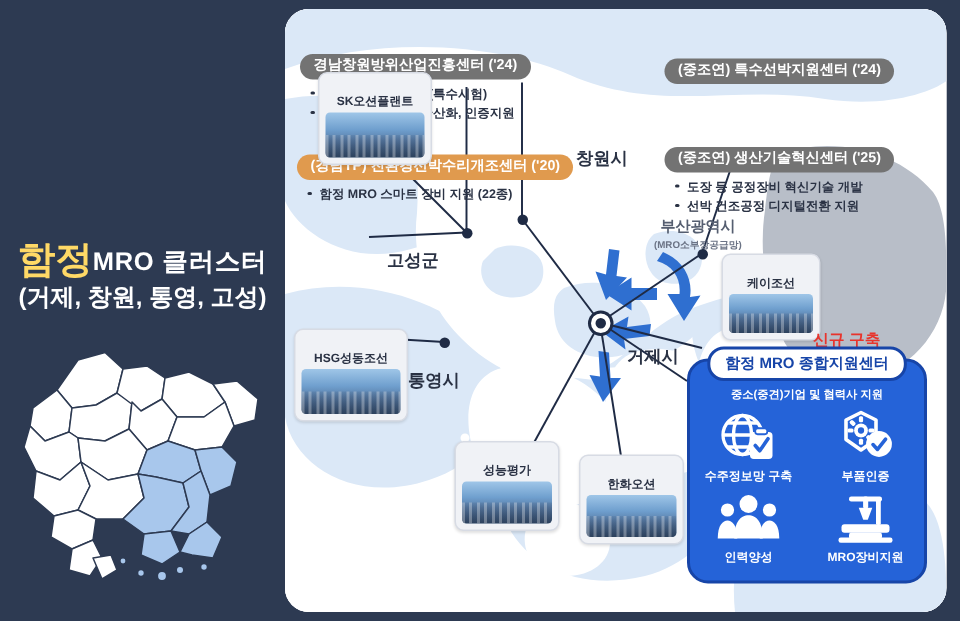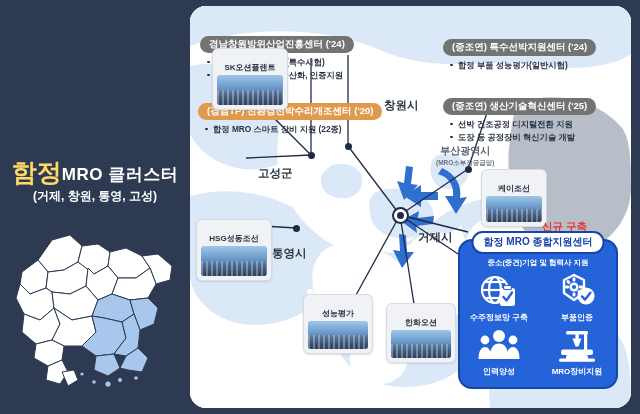--- a/index.html
+++ b/index.html
@@ -37,21 +37,21 @@
     font-size: 25px; font-weight: bold; color: #ffd966;
     vertical-align: -1px;
   }
   #brand-sub .rest {
     font-size: 17px; font-weight: bold; color: #ffffff;
     letter-spacing: .5px;
   }
   #brand-region {
     position: absolute; left: 0; top: 188px; width: 190px;
     text-align: center;
-    font-size: 12px; font-weight: bold; color: #ffffff;
+    font-size: 16px; font-weight: bold; color: #ffffff;
   }
   
   #brand-map {
     position: absolute; left: 8px; top: 222px;
     width: 176px; height: 180px;
   }
 
   
   #card {
     position: absolute; left: 190px; top: 6px;
@@ -318,30 +318,27 @@
 
     <div class="callout orange" id="callout-2">
       <span class="pill">(경남TP) 친환경선박수리개조센터 ('20)</span>
       <ul>
         <li>함정 MRO 스마트 장비 지원 (22종)</li>
       </ul>
     </div>
 
     <div class="callout green" id="callout-3">
       <span class="pill">(중조연) 특수선박지원센터 ('24)</span>
-      <ul>
-        <li>함정 부품 성능평가(일반시험)</li>
-      </ul>
     </div>
 
     <div class="callout green" id="callout-4">
       <span class="pill">(중조연) 생산기술혁신센터 ('25)</span>
       <ul>
+        <li>도장 등 공정장비 혁신기술 개발</li>
         <li>선박 건조공정 디지털전환 지원</li>
-        <li>도장 등 공정장비 혁신기술 개발</li>
       </ul>
     </div>
 
     <div class="city" style="left:194px; top:92px;">창원시</div>
     <div class="city" style="left:68px;  top:160px;">고성군</div>
     <div class="city" style="left:82px;  top:240px;">통영시</div>
     <div class="city" style="left:228px; top:224px;">거제시</div>
     <div class="city small" style="left:246px; top:138px; text-align:center;">
       <span>부산광역시</span>
       <span class="sub">(MRO소부장공급망)</span>

